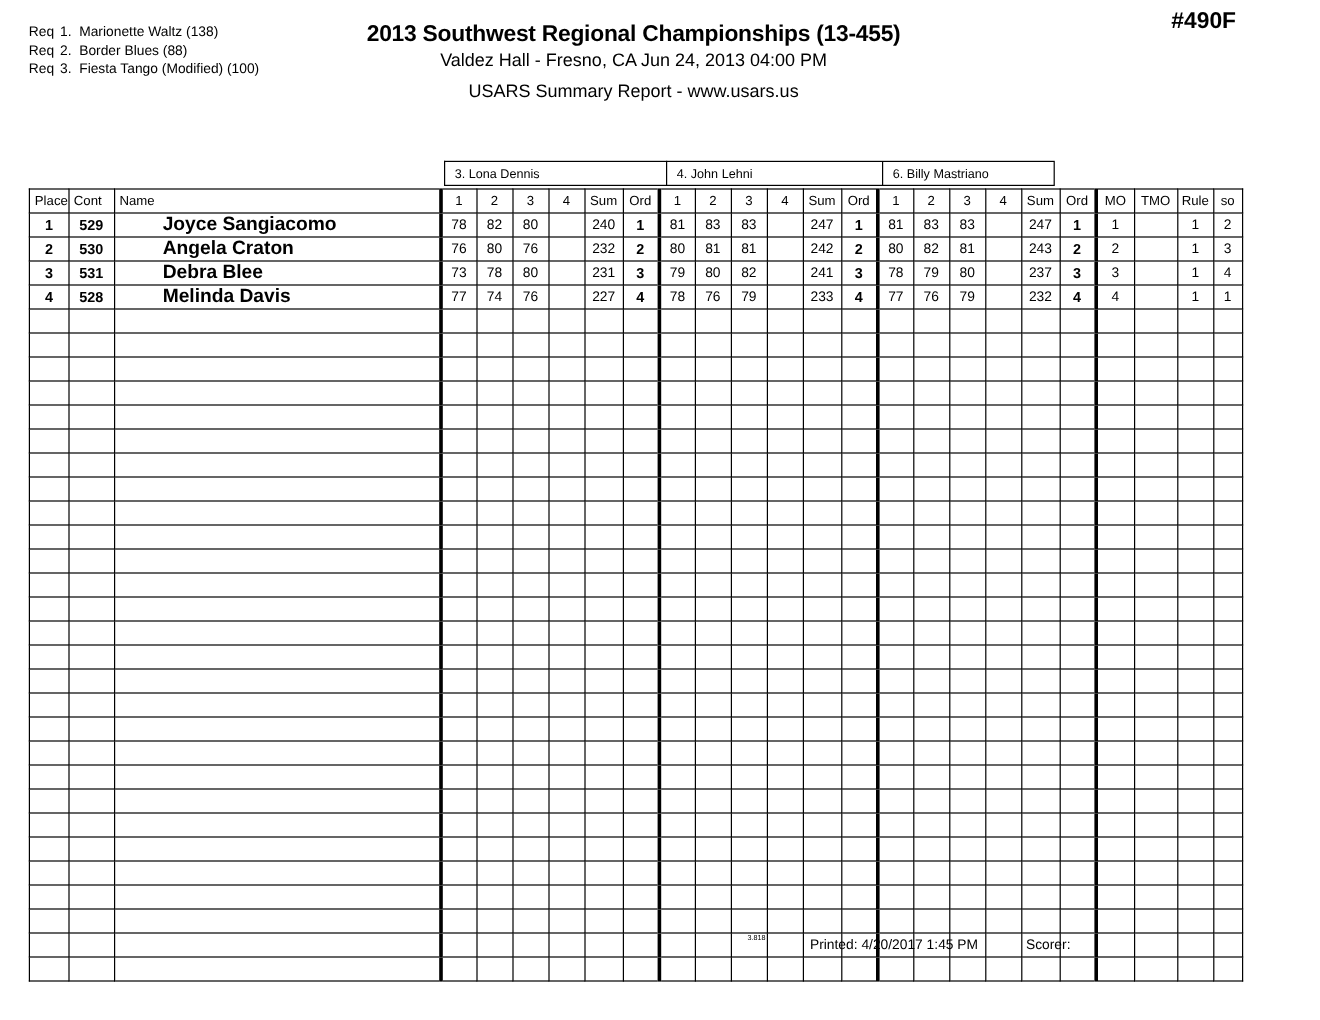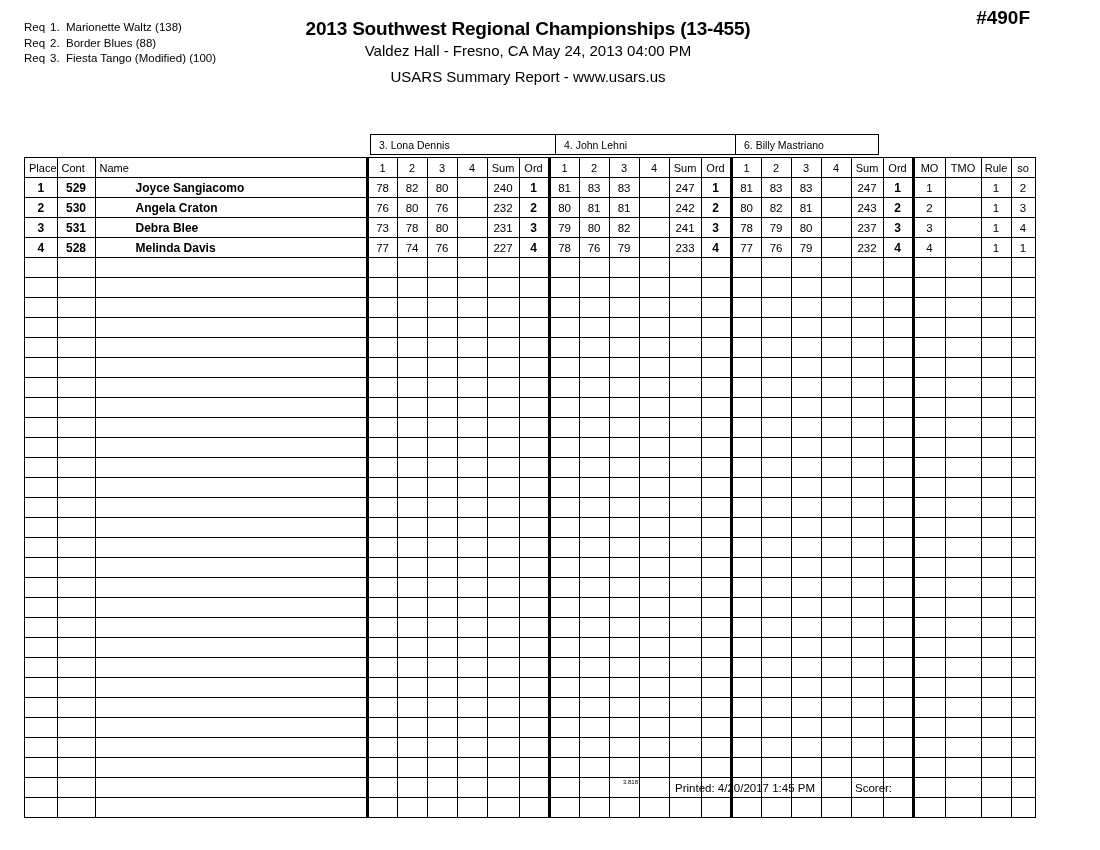--- a/index.html
+++ b/index.html
@@ -121,21 +121,21 @@
   }
   #sheet tr.data td {
     font-weight: bold;
     font-size: 12px;
   }
   #sheet tr.data td.score {
     font-weight: normal;
     font-size: 11.5px;
   }
   #sheet tr.data td.name {
-    font-size: 12px;
+    font-size: 16px;
     padding-left: 40px;
   }
   
   .sep-left { border-left: 3px solid #000 !important; }
 
   #sheet tr.head td.colhdr-place,
   #sheet tr.head td.colhdr-cont,
   #sheet tr.head td.colhdr-name { text-align: left; padding-left: 4px; }
 
   
@@ -168,21 +168,21 @@
   <div class="req-row">
     <span class="req-label">Req</span><span class="req-num">2.</span><span>Border Blues (88)</span>
   </div>
   <div class="req-row">
     <span class="req-label">Req</span><span class="req-num">3.</span><span>Fiesta Tango (Modified) (100)</span>
   </div>
 </div>
 
 <div id="header">
   <div class="title-main">2013 Southwest Regional Championships (13-455)</div>
-  <div class="title-venue">Valdez Hall - Fresno, CA  May 24, 2013  04:00 PM</div>
+  <div class="title-venue">Valdez Hall - Fresno, CA  Jun 24, 2013  04:00 PM</div>
   <div class="title-report">USARS Summary Report - www.usars.us</div>
 </div>
 <div id="event-number">#490F</div>
 
 <div id="judge-strip">
   <div class="judge-box" style="width:185px">3.  Lona Dennis</div>
   <div class="judge-box" style="width:180px">4.  John Lehni</div>
   <div class="judge-box last" style="width:144px">6.  Billy Mastriano</div>
 </div>
 

